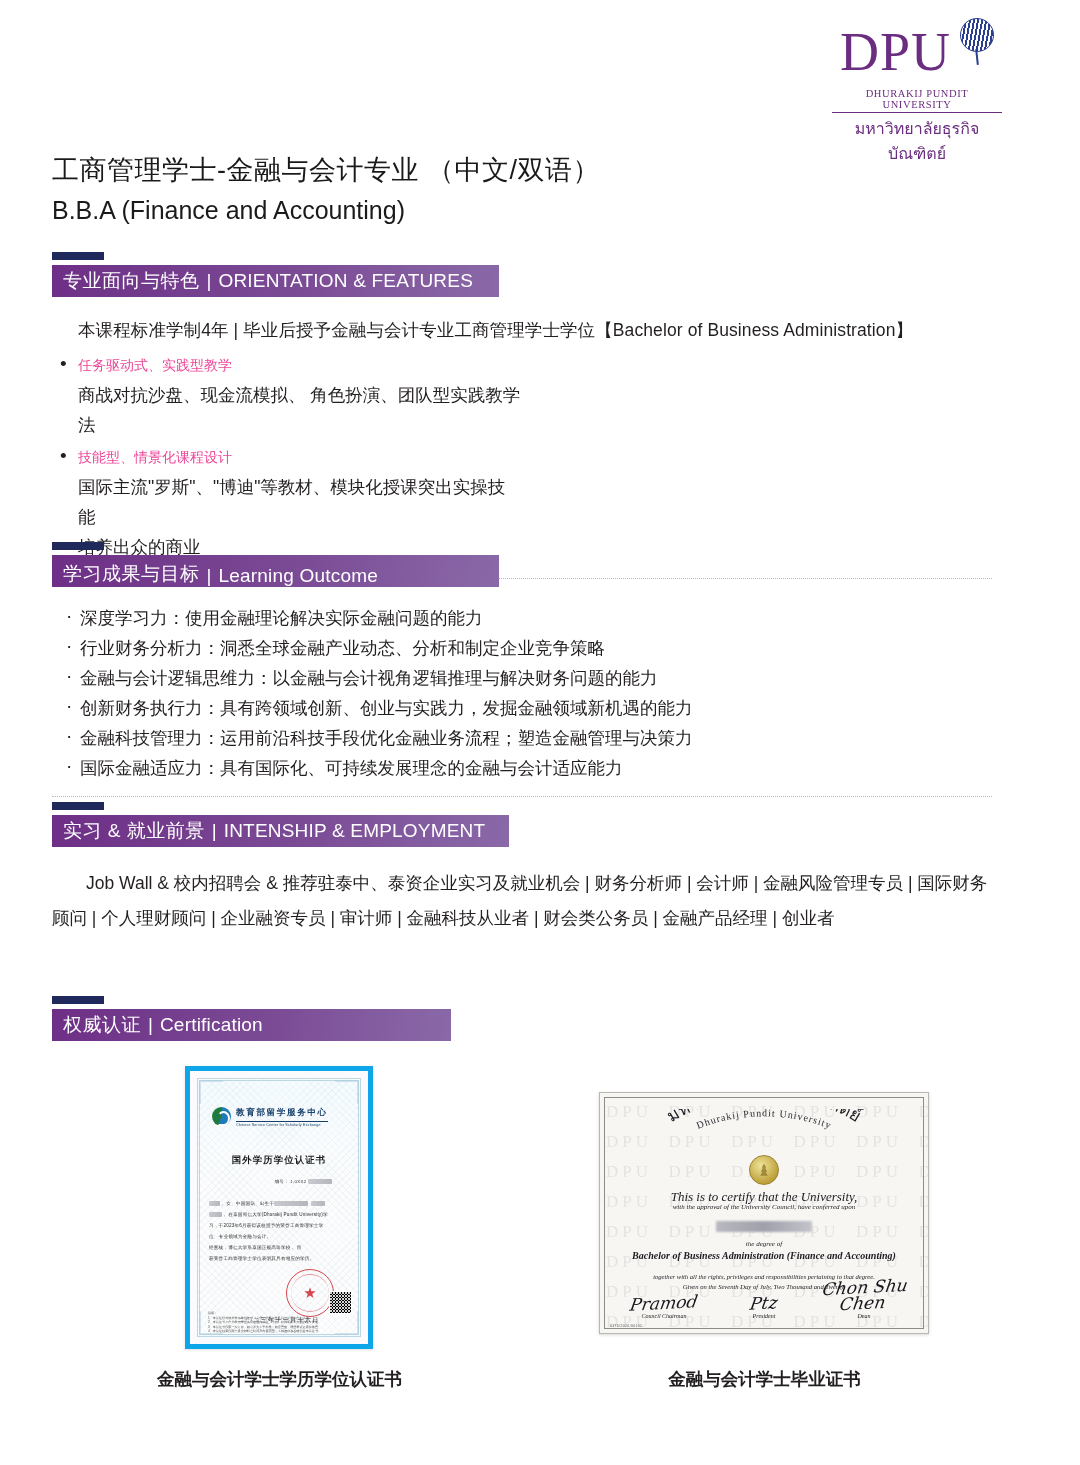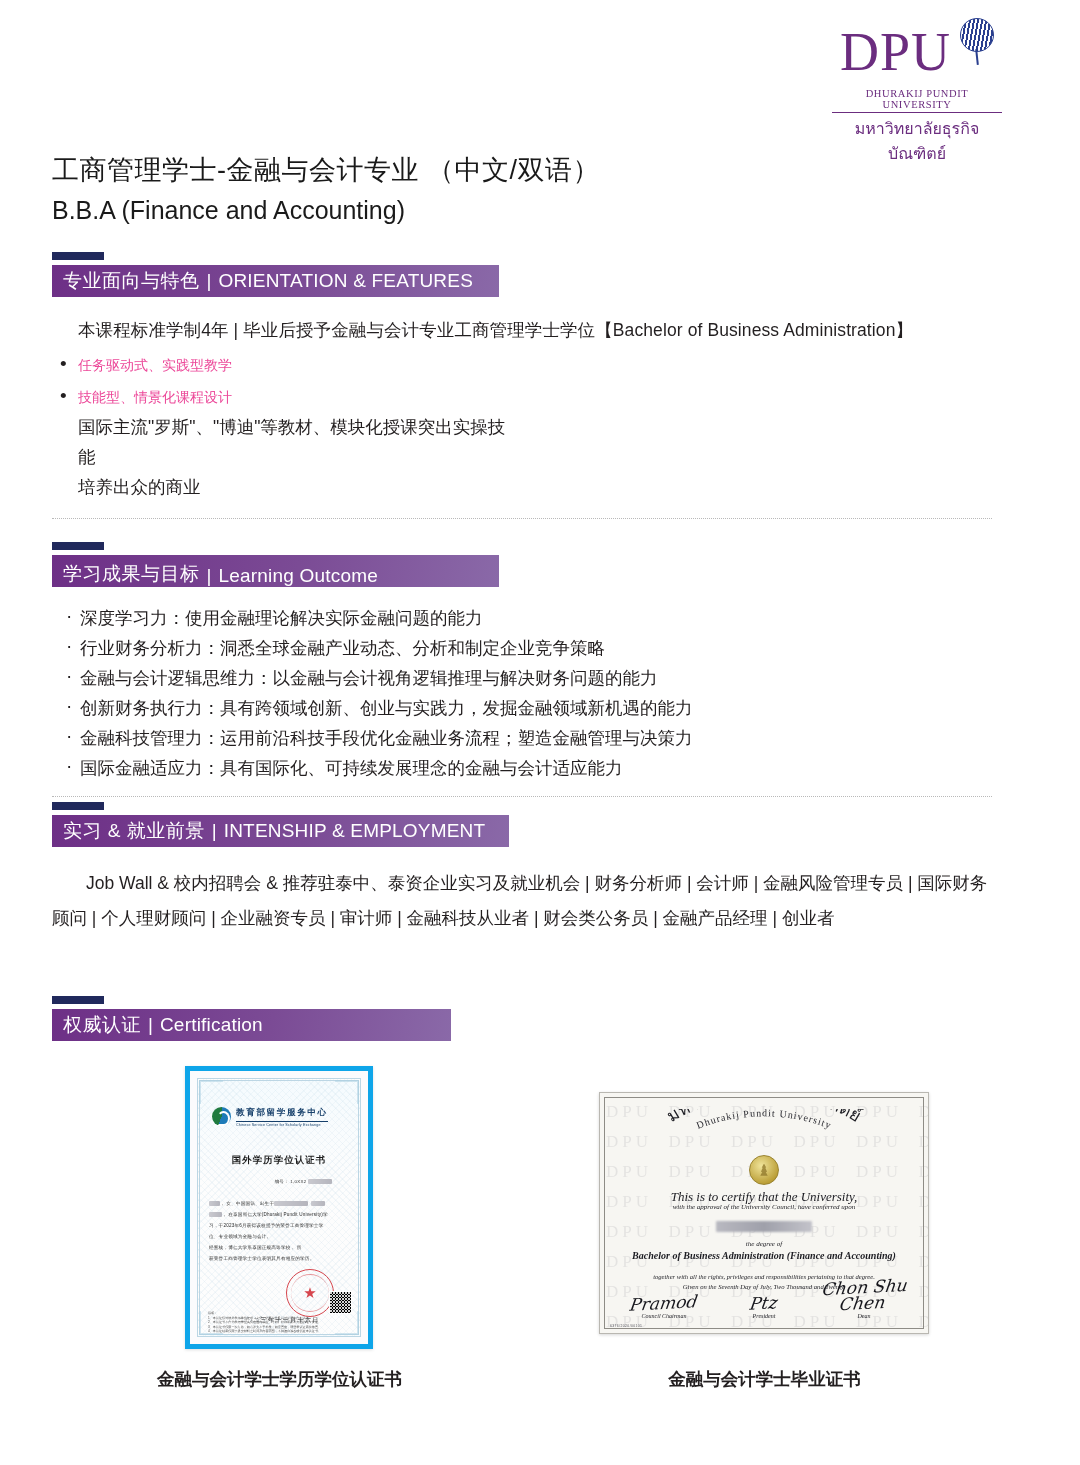--- a/index.html
+++ b/index.html
@@ -326,20 +326,21 @@
     <span class="sep">|</span>
     <span class="en">ORIENTATION &amp; FEATURES</span>
   </div>
 
   <div class="intro">本课程标准学制4年 | 毕业后授予金融与会计专业工商管理学士学位【Bachelor of Business Administration】</div>
 
   <div class="cols">
     <div class="col left">
       <div class="bullet-group">
         <div class="bullet-head">任务驱动式、实践型教学</div>
+        <div class="bullet-sub">商战对抗沙盘、现金流模拟、 角色扮演、团队型实践教学法</div>
       </div>
       <div class="bullet-group">
         <div class="bullet-head">技能型、情景化课程设计</div>
         <div class="bullet-sub">国际主流"罗斯"、"博迪"等教材、模块化授课突出实操技能</div>
         <div class="bullet-sub">培养出众的商业</div>
       </div>
     </div>
   </div>
   <div class="dotted" id="orientation-rule"></div>
 </div>

